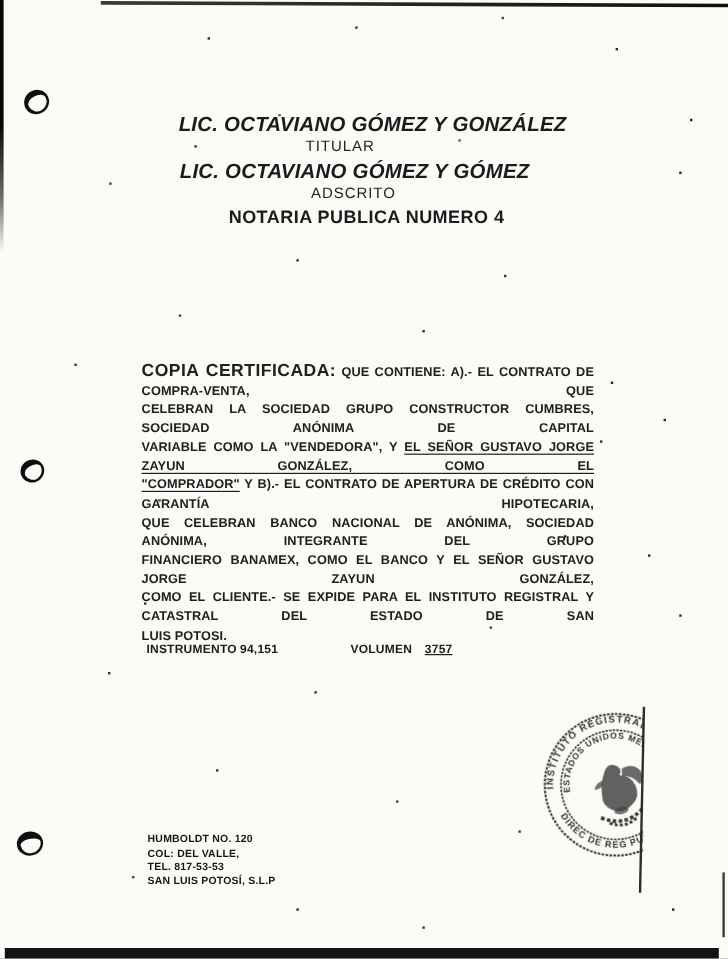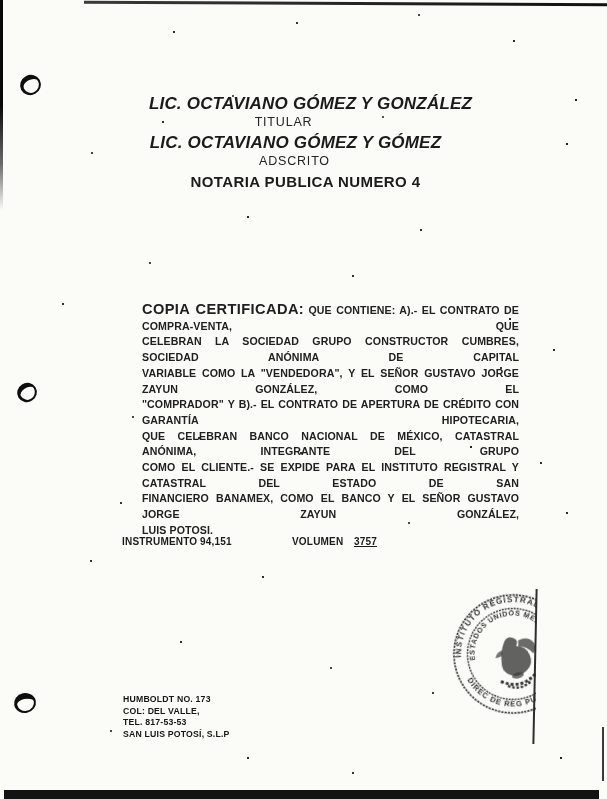--- a/index.html
+++ b/index.html
@@ -43,25 +43,25 @@
   .lh-name    { font-size:17px; font-weight:700; font-style:italic; letter-spacing:0.2px; line-height:19px; }
   .lh-name.n1 { transform:translateX(7px); }
   .lh-name.n2 { transform:translateX(-8px); margin-top:3px; }
   .lh-role    { font-size:12.5px; font-weight:400; letter-spacing:0.8px; line-height:15px; color:#242424; }
   .lh-role.r1 { transform:translateX(-20px); margin-top:2px; }
   .lh-role.r2 { transform:translateX(-9px);  margin-top:2px; }
   .lh-office  { font-size:15px; font-weight:700; letter-spacing:0.4px; margin-top:4px; transform:translateX(2px); }
 
   
   .para  { position:absolute; left:118px; top:302px; width:377px;
-           font-size:10.6px; font-weight:700; letter-spacing:0.1px; line-height:15.7px; color:#202020;margin-left:24px; }
+           font-size:10.6px; font-weight:700; letter-spacing:0.1px; line-height:15.7px; color:#202020; }
   .jline { text-align:justify; text-align-last:justify; }
   .jline.last { text-align-last:left; }
   .lead  { font-size:14.6px; letter-spacing:0.4px; }
-  .und   { text-decoration-thickness:1.3px; text-underline-offset:2px; }
+  .und   { text-decoration:underline; text-decoration-thickness:1.3px; text-underline-offset:2px; }
 
   
   .registry { position:absolute; left:122px; top:536px; width:300px; height:16px;
               font-size:10px; font-weight:700; letter-spacing:0.2px; }
   .registry span { position:absolute; top:0; white-space:nowrap; }
   .reg-instr-label { left:0; }
   .reg-instr-num   { left:78px; }
   .reg-vol-label   { left:170px; }
   .reg-vol-num     { left:232px;text-decoration:underline; }
 
@@ -110,42 +110,42 @@
     </div>
     <div class="jline">
       <span>VARIABLE COMO LA "VENDEDORA", Y</span>
       <span class="und">EL SEÑOR GUSTAVO JORGE ZAYUN GONZÁLEZ, COMO EL</span>
     </div>
     <div class="jline">
       <span class="und">"COMPRADOR"</span>
       <span>Y B).- EL CONTRATO DE APERTURA DE CRÉDITO CON GARANTÍA HIPOTECARIA,</span>
     </div>
     <div class="jline">
-      <span>QUE CELEBRAN BANCO NACIONAL DE MÉXICO, CATASTRAL ANÓNIMA, INTEGRANTE DEL GRUPO</span>
+      <span>QUE CELEBRAN BANCO NACIONAL DE ANÓNIMA, SOCIEDAD ANÓNIMA, INTEGRANTE DEL GRUPO</span>
+    </div>
+    <div class="jline">
+      <span>FINANCIERO BANAMEX, COMO EL BANCO Y EL SEÑOR GUSTAVO JORGE ZAYUN GONZÁLEZ,</span>
     </div>
     <div class="jline">
       <span>COMO EL CLIENTE.- SE EXPIDE PARA EL INSTITUTO REGISTRAL Y CATASTRAL DEL ESTADO DE SAN</span>
-    </div>
-    <div class="jline">
-      <span>FINANCIERO BANAMEX, COMO EL BANCO Y EL SEÑOR GUSTAVO JORGE ZAYUN GONZÁLEZ,</span>
     </div>
     <div class="jline last">
       <span>LUIS POTOSI.</span>
     </div>
   </div>
 
   <div class="registry">
     <span class="reg-instr-label">INSTRUMENTO</span>
     <span class="reg-instr-num">94,151</span>
     <span class="reg-vol-label">VOLUMEN</span>
     <span class="reg-vol-num">3757</span>
   </div>
 
   <div class="addr">
-    <div>HUMBOLDT NO. 173</div>
+    <div>HUMBOLDT NO. 120</div>
     <div>COL: DEL VALLE,</div>
     <div>TEL. 817-53-53</div>
     <div>SAN LUIS POTOSÍ, S.L.P</div>
   </div>
 
   <div class="seal-clip">
     <div class="seal-rot">
       <svg width="124" height="124" viewBox="0 0 124 124">
         <defs>
           <path id="arcTop" d="M 62 62 m -52 0 a 52 52 0 1 1 104 0"></path>

